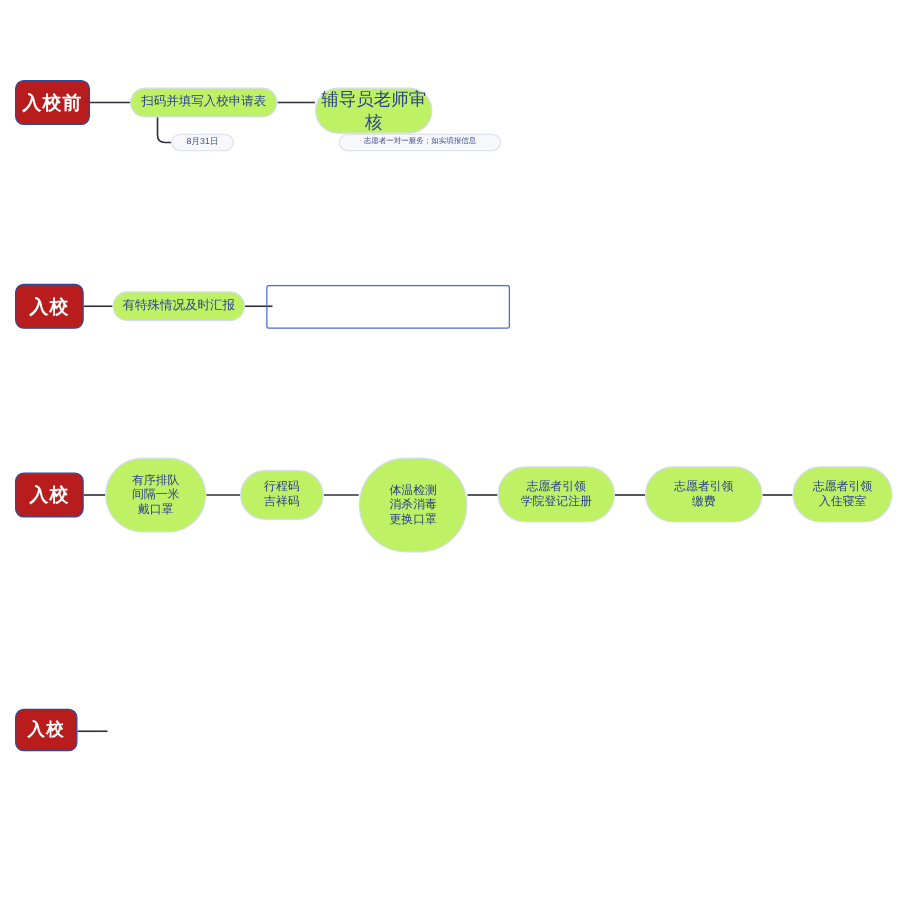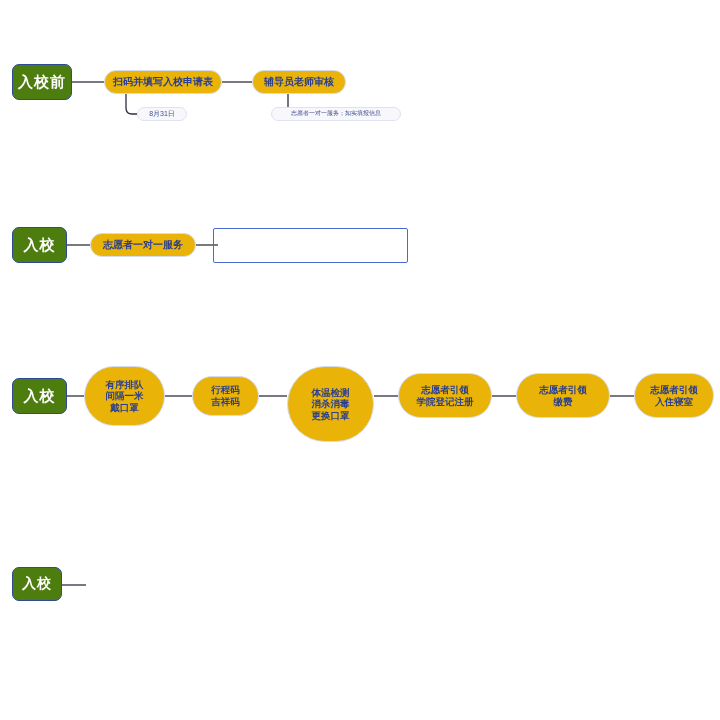--- a/index.html
+++ b/index.html
@@ -9,39 +9,39 @@
     overflow:hidden;position:relative;
   }
   #canvas{position:absolute;inset:0;}
 
   
   #wires{position:absolute;left:0;top:0;width:720px;height:720px;}
 
   
   .root{
     position:absolute;
-    background:#4d7c0f;
+    background:#b91c1c;
     border:1px solid #2E4A96;
     border-radius:7px;
     color:#ffffff;
     font-weight:bold;
     display:flex;align-items:center;justify-content:center;
     letter-spacing:1px;
     box-sizing:border-box;
     text-align:center;
   }
 
   
   .node{
     position:absolute;
-    background:#eab308;
+    background:#bef264;
     border:1px solid #d6dcef;
     border-radius:999px;
     color:#2a3f8f;
-    font-weight:bold;
+    font-weight:normal;
     display:flex;align-items:center;justify-content:center;
     text-align:center;
     line-height:1.22;
     box-sizing:border-box;
     white-space:pre-line;
   }
   .node.small{
     font-weight:normal;
     color:#41528f;
     background:#f7f7fc;
@@ -86,38 +86,38 @@
   </svg>
 
   <div class="root" style="left:12px;top:64px;width:60px;height:36px;font-size:15px;">
     <span>入校前</span>
   </div>
 
   <div class="node" style="left:104px;top:70px;width:118px;height:24px;font-size:10px;">
     <span>扫码并填写入校申请表</span>
   </div>
 
-  <div class="node" style="left:252px;top:70px;width:94px;height:24px;font-size:10px;justify-content:center;">
+  <div class="node" style="left:252px;top:70px;width:94px;height:37px;font-size:14px;justify-content:center;">
     <span>辅导员老师审核</span>
   </div>
 
   <div class="node small" style="left:137px;top:107px;width:50px;height:14px;font-size:7px;">
     <span>8月31日</span>
   </div>
 
   <div class="node small" style="left:271px;top:107px;width:130px;height:14px;font-size:6px;">
     <span>志愿者一对一服务；如实填报信息</span>
   </div>
 
   <div class="root" style="left:12px;top:227px;width:55px;height:36px;font-size:15px;">
     <span>入校</span>
   </div>
 
   <div class="node" style="left:90px;top:233px;width:106px;height:24px;font-size:10px;">
-    <span>志愿者一对一服务</span>
+    <span>有特殊情况及时汇报</span>
   </div>
 
   <div class="selection" style="left:213px;top:228px;width:195px;height:35px;"></div>
 
 
   <div class="root" style="left:12px;top:378px;width:55px;height:36px;font-size:15px;">
     <span>入校</span>
   </div>
 
   <div class="node" style="left:192px;top:376px;width:67px;height:40px;font-size:9.5px;">

